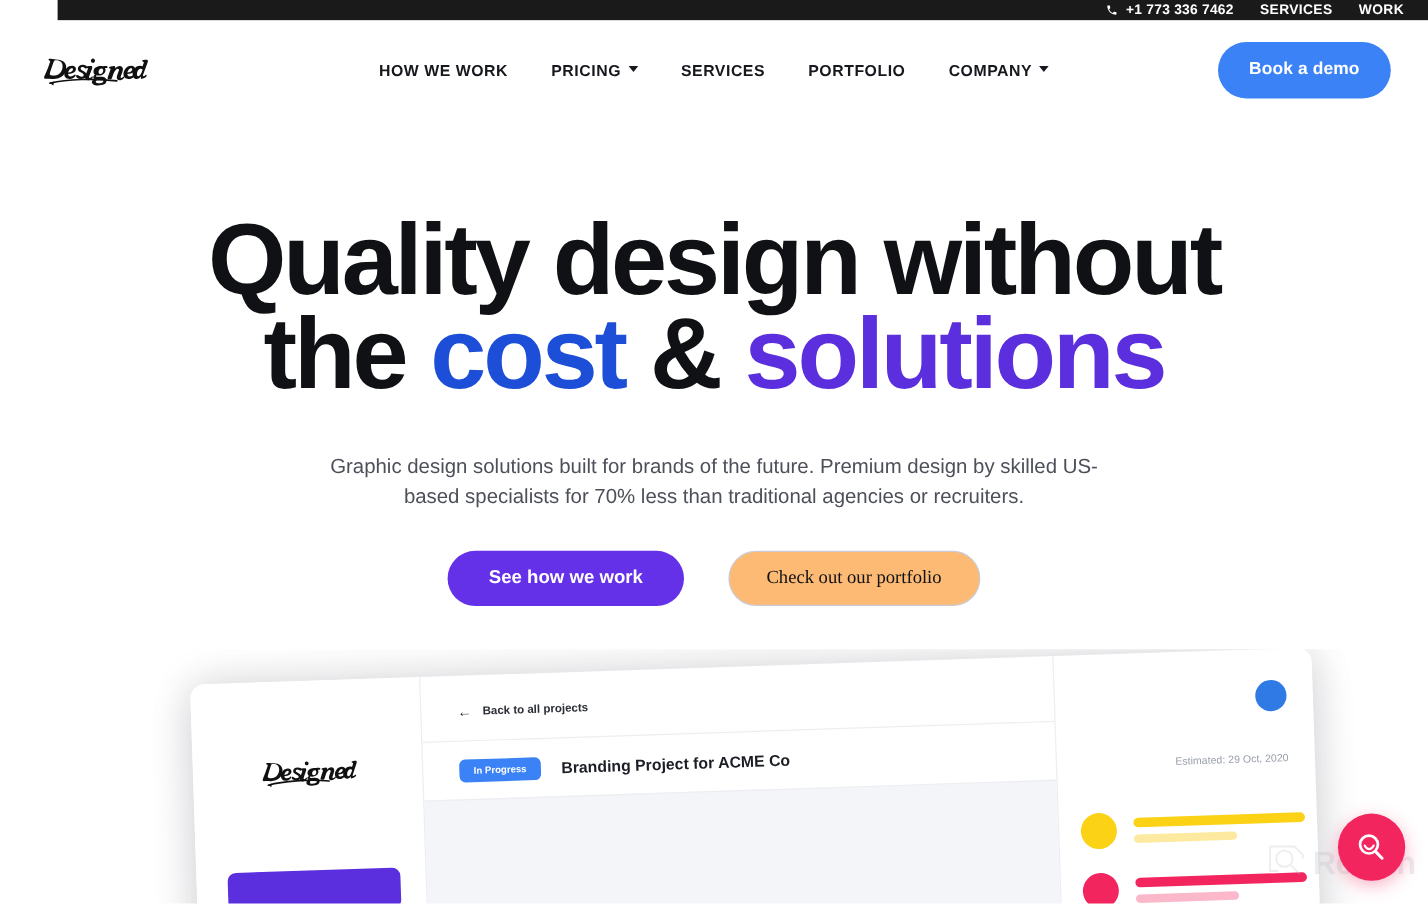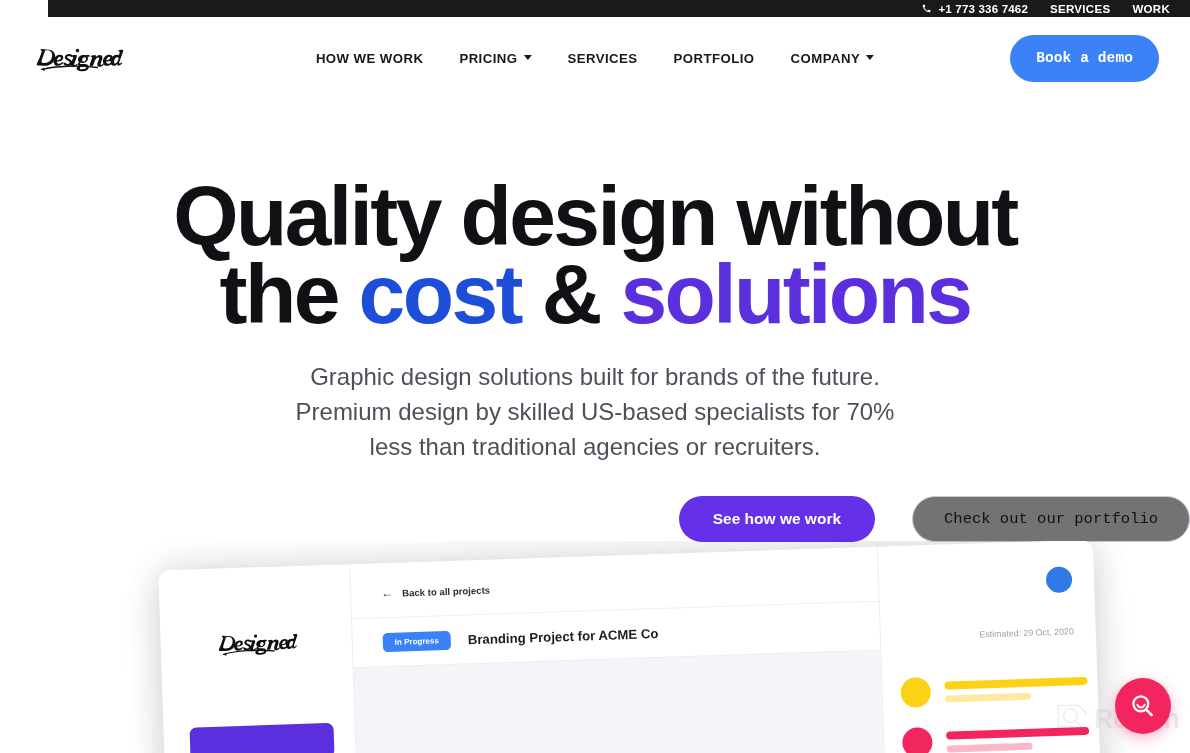--- a/index.html
+++ b/index.html
@@ -82,73 +82,73 @@
   .demo-btn {
     margin-left: auto;
     background: #3b82f6;
     color: #ffffff;
     border: none;
     border-radius: 26px;
     height: 47px;
     padding: 0 26px;
     font-size: 14.5px;
     font-weight: bold;
-    font-family: Liberation Mono, monospace;
+    font-family: Liberation Sans, sans-serif;
     letter-spacing: 0.1px;
     cursor: pointer;
   }
 
   
   .hero { text-align: center; padding-top: 78px; }
   .hero h1 {
     font-size: 84px;
     line-height: 0.93;
     font-weight: bold;
     color: #101114;
     letter-spacing: -2.6px;
   }
   .hl-cost { color: #1d4ed8; }
   .hl-complexity { color: #5b2fdd; }
   .hero-sub {
-    margin: 26px auto 0;
+    margin: 44px auto 0;
     width: 640px;
-    font-size: 24px;
+    font-size: 17px;
     line-height: 1.46;
     color: #4d5059;
     font-weight: 400;
   }
 
   .hero-ctas {
     margin-top: 32px;
     display: flex;
-    justify-content: flex-end;
+    justify-content: center;
     gap: 37px;
   }
   .btn-primary {
     background: #6531e8;
     color: #ffffff;
     border: none;
     border-radius: 26px;
     height: 46px;
     padding: 0 34px;
     font-size: 15.5px;
     font-weight: bold;
     font-family: "Liberation Sans", sans-serif;
     cursor: pointer;
   }
   .btn-outline {
-    background: #737373;
+    background: #fdba74;
     color: #101114;
     border: 1.3px solid #c9ccd4;
     border-radius: 26px;
     height: 46px;
     padding: 0 31px;
     font-size: 15.5px;
     font-weight: 400;
-    font-family: Liberation Mono, monospace;
+    font-family: Liberation Serif, serif;
     cursor: pointer;
   }
 
   
   .mockup-wrap {
     position: absolute;
     left: 0; right: 0;
     top: 541px;
     height: 212px;
     overflow: hidden;

